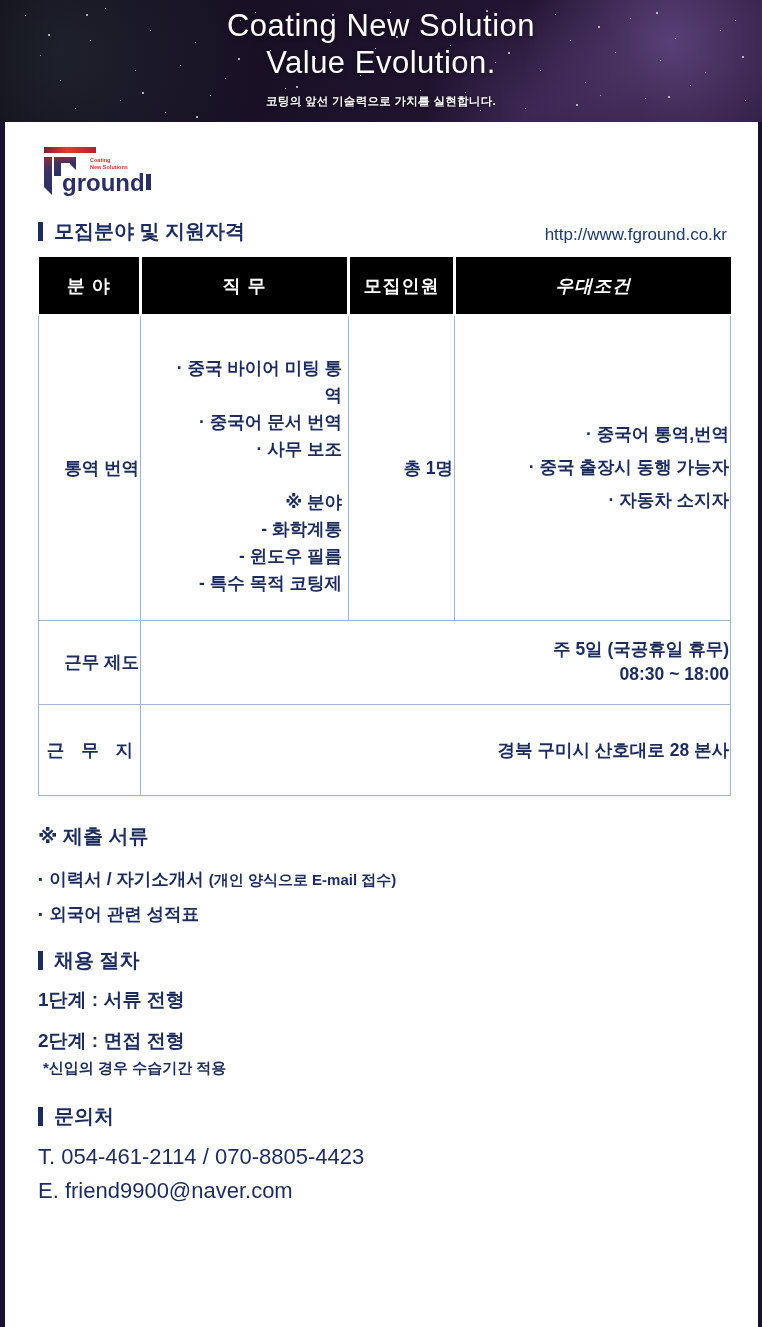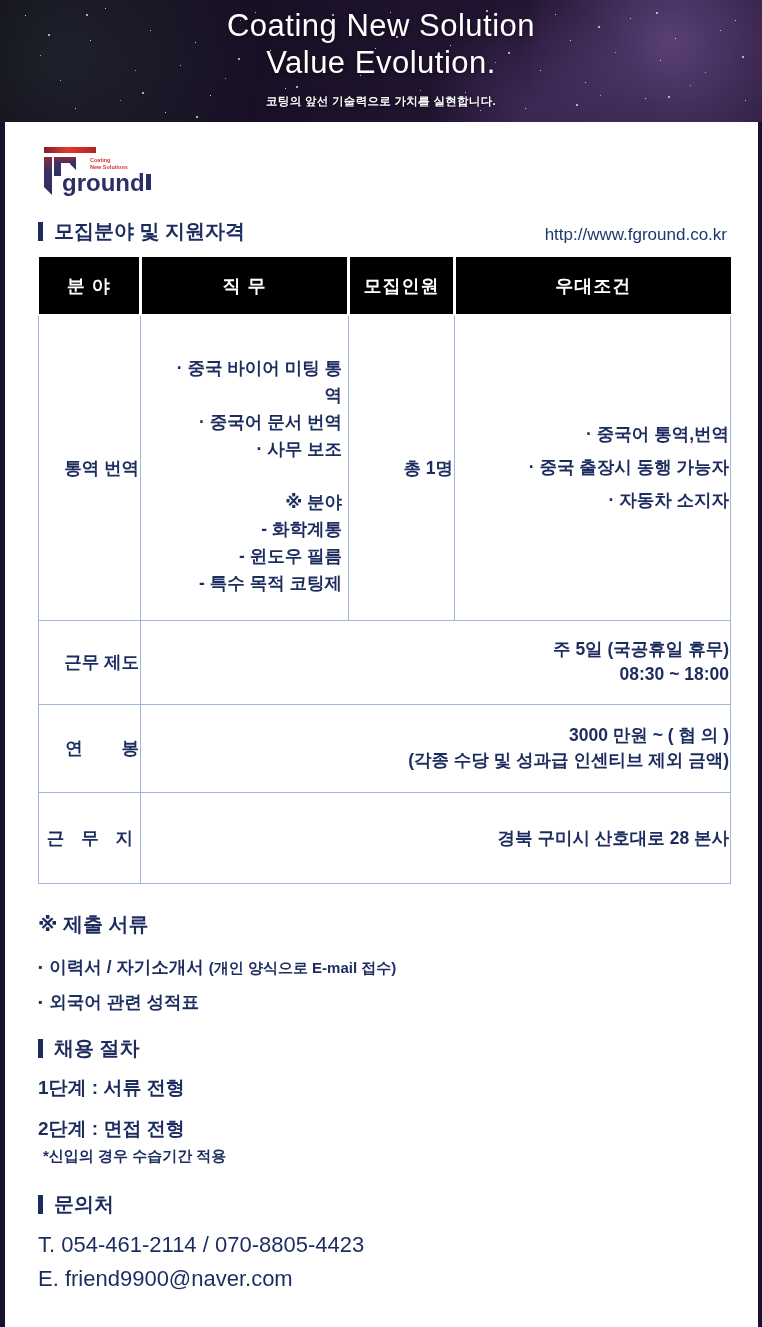--- a/index.html
+++ b/index.html
@@ -100,21 +100,21 @@
   table.grid th {
     height: 58px;
     background: #000000;
     color: #ffffff;
     font-size: 18px;
     font-weight: bold;
     border-right: 3px solid #ffffff;
     border-bottom: 2px solid #ffffff;
     letter-spacing: 1px;
   }
-  table.grid th:last-child { border-right: none; }
+  table.grid th:last-child { border-right: none; font-style: italic; }
   table.grid td {
     border: 1px solid #9fb6d6;
     font-size: 17.5px;
     font-weight: 600;
     vertical-align: middle;
     text-align: right;
   }
   td.cell-field { text-align: center; height: 305px; }
   td.cell-duties { padding: 26px 6px 10px 26px; vertical-align: top; }
   .duty-line { line-height: 27px; }
@@ -234,27 +234,20 @@
           <div class="pref-line">· 자동차 소지자</div>
         </td>
       </tr>
       <tr class="r2">
         <td class="cell-label">근무 제도</td>
         <td class="cell-span" colspan="3">
           <div class="two-line">주 5일 (국공휴일 휴무)</div>
           <div class="two-line">08:30 ~ 18:00</div>
         </td>
       </tr>
-      <tr class="r3">
-        <td class="cell-label label-pay">연 봉</td>
-        <td class="cell-span" colspan="3">
-          <div class="two-line">3000 만원 ~ ( 협 의 )</div>
-          <div class="two-line">(각종 수당 및 성과급 인센티브 제외 금액)</div>
-        </td>
-      </tr>
       <tr class="r4">
         <td class="cell-label label-place">근 무 지</td>
         <td class="cell-span" colspan="3">경북 구미시 산호대로 28 본사</td>
       </tr>
     </tbody>
       </table>
 
     
     <div class="docs">
       <div class="docs-title">※ 제출 서류</div>

